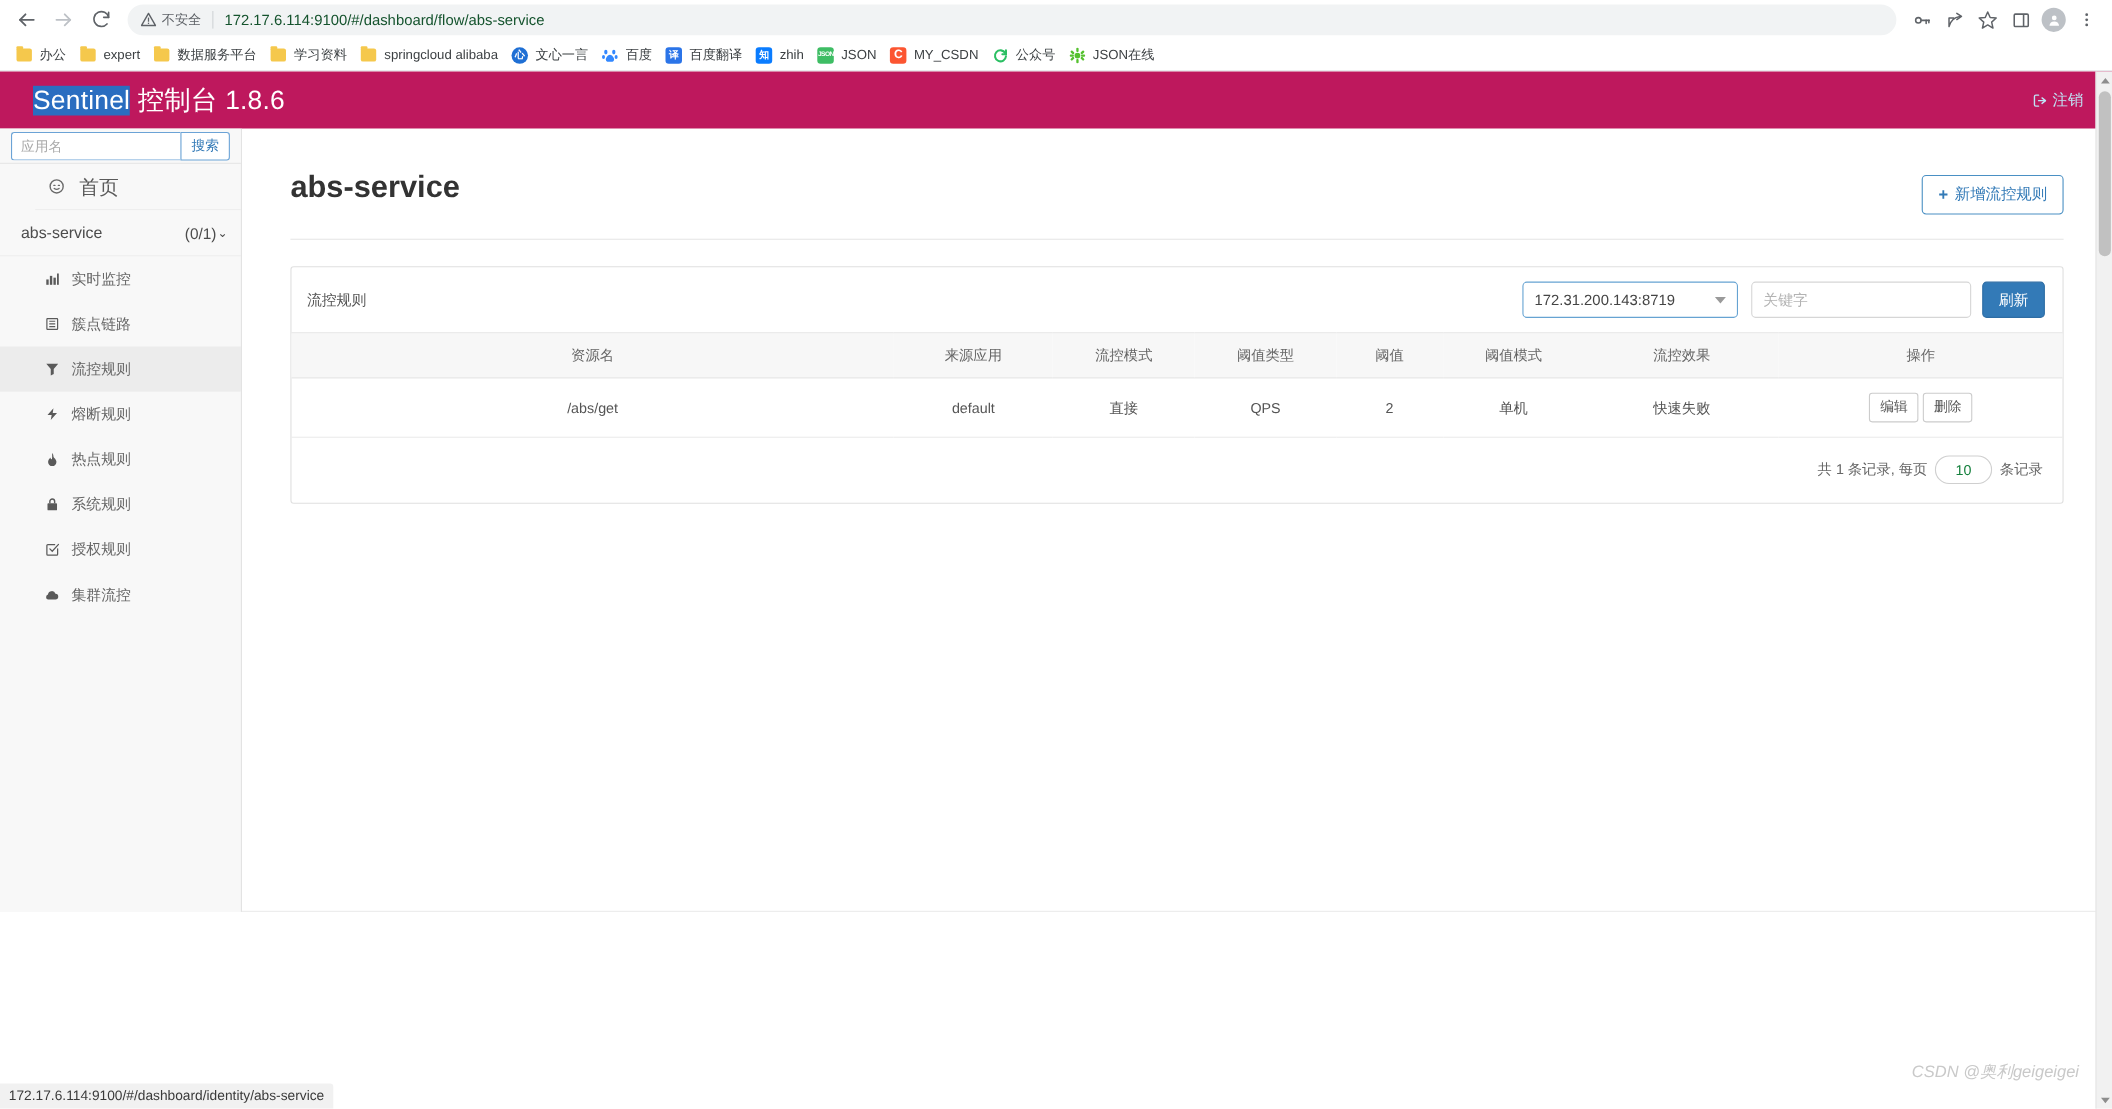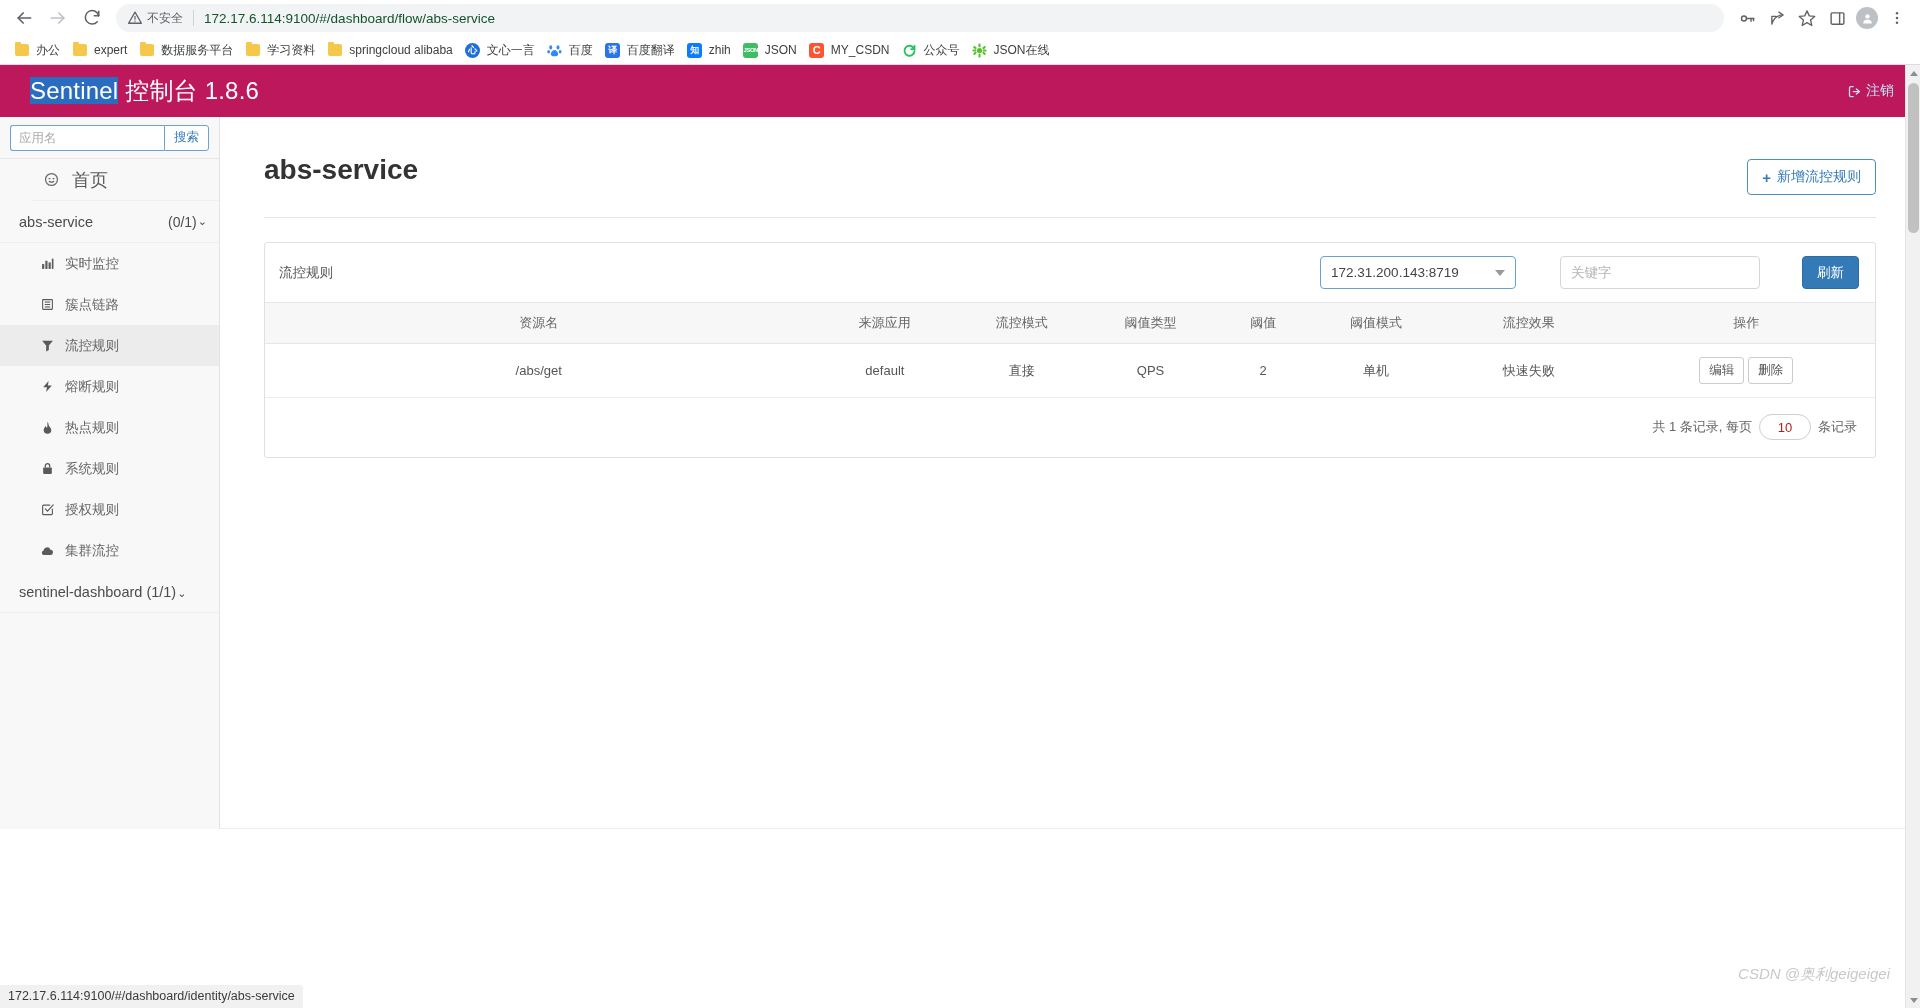--- a/index.html
+++ b/index.html
@@ -185,21 +185,21 @@
 
   
   .sidebar {
     width: 220px;
     flex: 0 0 220px;
     background: #f8f8f8;
     border-right: 1px solid #e3e3e3;
     height: 712px;
   }
   .search-box {
-    height: 42px;
+    height: 32px;
     display: flex;
     align-items: center;
     padding: 0 10px;
     border-bottom: 1px solid #e6e6e6;
     background: #f8f8f8;
   }
   .search-input {
     flex: 1 1 auto;
     height: 26px;
     border: 1px solid #6ba3d6;
@@ -347,21 +347,20 @@
     align-items: center;
     justify-content: space-between;
     padding: 13px 16px 13px 14px;
   }
   .panel-title {
     font-size: 13.5px;
     color: #555555;
   }
   .panel-tools {
     display: flex;
-    gap: 32px;
   }
   .select-wrap {
     position: relative;
     width: 196px;
     height: 33px;
     margin-right: 12px;
   }
   .select-box {
     width: 100%;
     height: 33px;
@@ -452,21 +451,21 @@
     font-size: 13px;
     color: #666666;
   }
   .page-size {
     width: 52px;
     height: 26px;
     border: 1px solid #cfcfcf;
     border-radius: 13px;
     text-align: center;
     font-size: 13px;
-    color: #b91c1c;
+    color: #15803d;
     margin: 0 7px;
     outline: none;
     font-family: inherit;
     background: #fff;
   }
 
   
   .watermark {
     position: absolute;
     right: 30px;
@@ -830,26 +829,20 @@
       <div class="sub-item">
         <span class="si-ico">
           <svg width="14" height="14" viewBox="0 0 24 24" fill="currentColor">
             <path d="M6.5 19h11a4.5 4.5 0 0 0 .4-9A6 6 0 0 0 6.2 11.2 4 4 0 0 0 6.5 19z"></path>
           </svg>
         </span>
         <span>集群流控</span>
       </div>
 
 
-      <div class="app-group" style="padding-left:19px;">
-        <span>
-          <span>sentinel-dashboard</span>
-          <span>(1/1)</span><span class="caret-d">⌄</span>
-        </span>
-      </div>
 
     </div>
 
     <div class="main">
 
       <div class="page-head">
         <h1 class="page-title">abs-service</h1>
         <button class="btn-add">
           <span class="plus">+</span>
           <span>新增流控规则</span>

